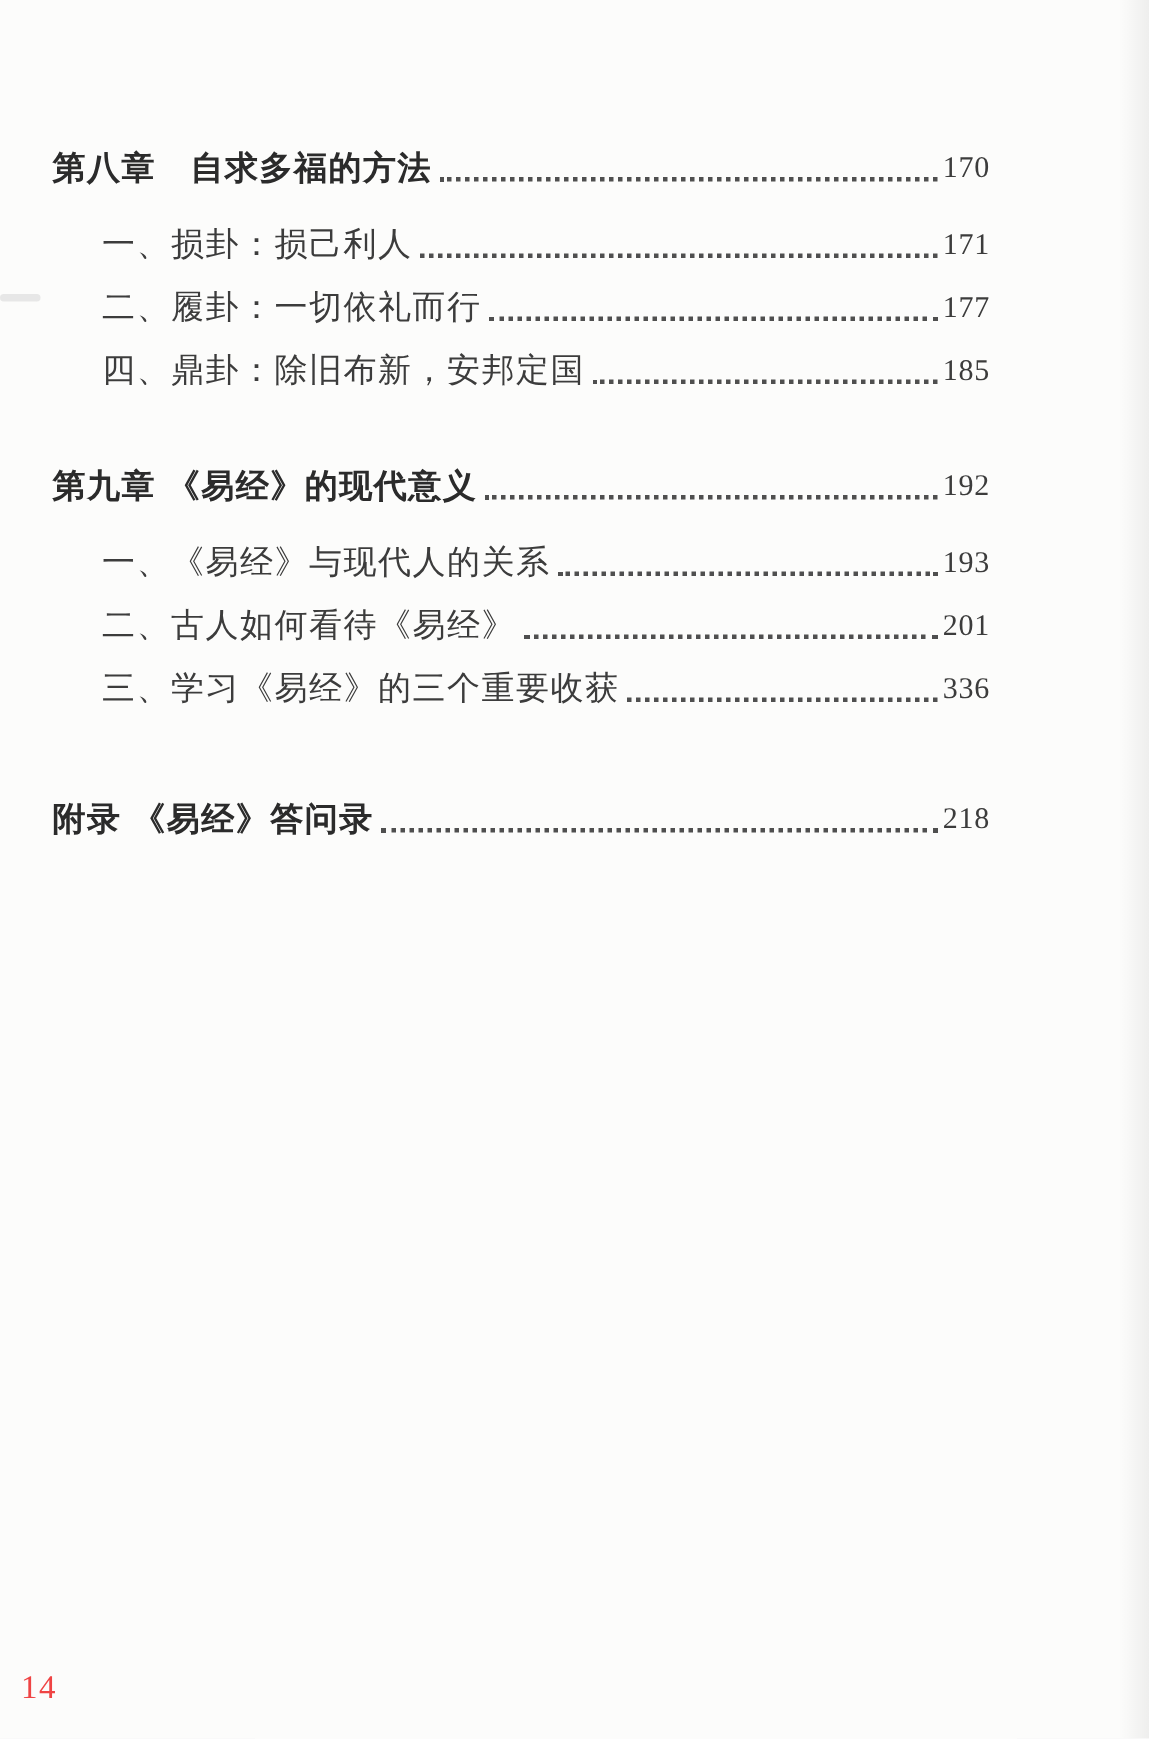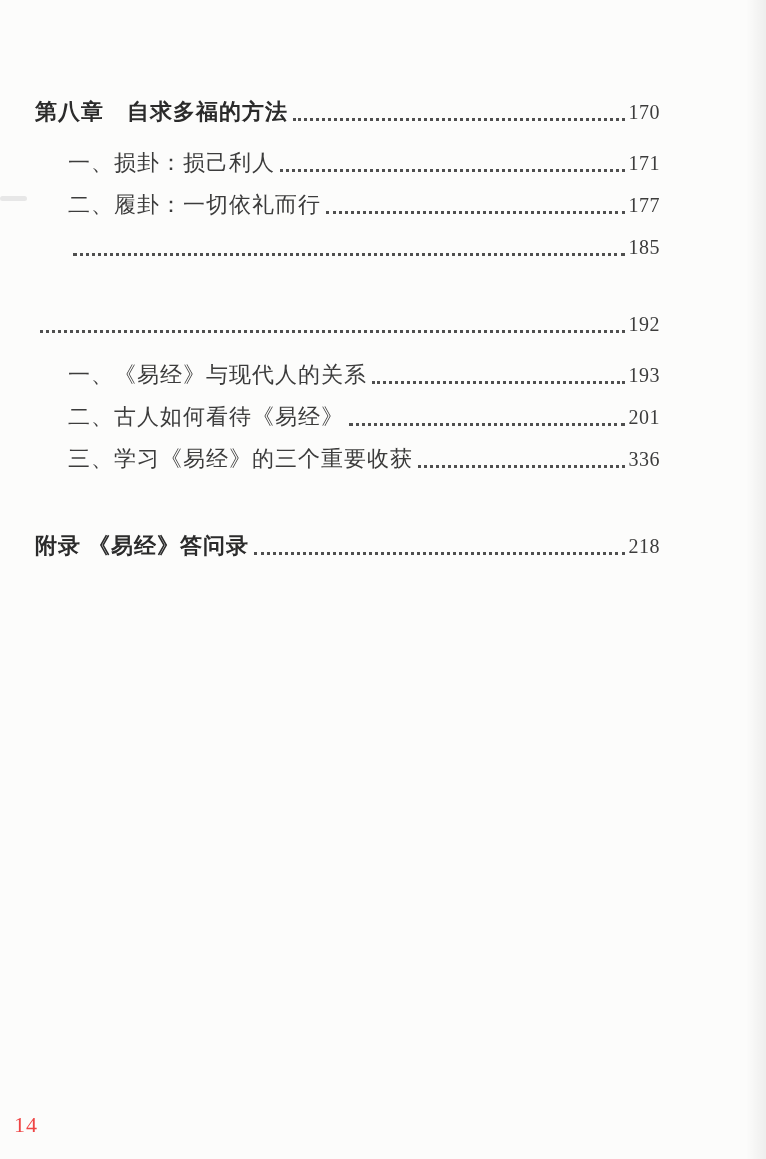--- a/index.html
+++ b/index.html
@@ -96,24 +96,26 @@
     <span class="label">一、损卦：损己利人</span>
     <span class="dots"></span>
     <span class="pagenum">171</span>
   </div>
       <div class="entry section">
     <span class="label">二、履卦：一切依礼而行</span>
     <span class="dots"></span>
     <span class="pagenum">177</span>
   </div>
       <div class="entry section">
+    <span class="label">四、鼎卦：除旧布新，安邦定国</span>
     <span class="dots"></span>
     <span class="pagenum">185</span>
   </div>
       <div class="entry chapter">
+    <span class="label">第九章 《易经》的现代意义</span>
     <span class="dots"></span>
     <span class="pagenum">192</span>
   </div>
       <div class="entry section">
     <span class="label">一、《易经》与现代人的关系</span>
     <span class="dots"></span>
     <span class="pagenum">193</span>
   </div>
       <div class="entry section">
     <span class="label">二、古人如何看待《易经》</span>

